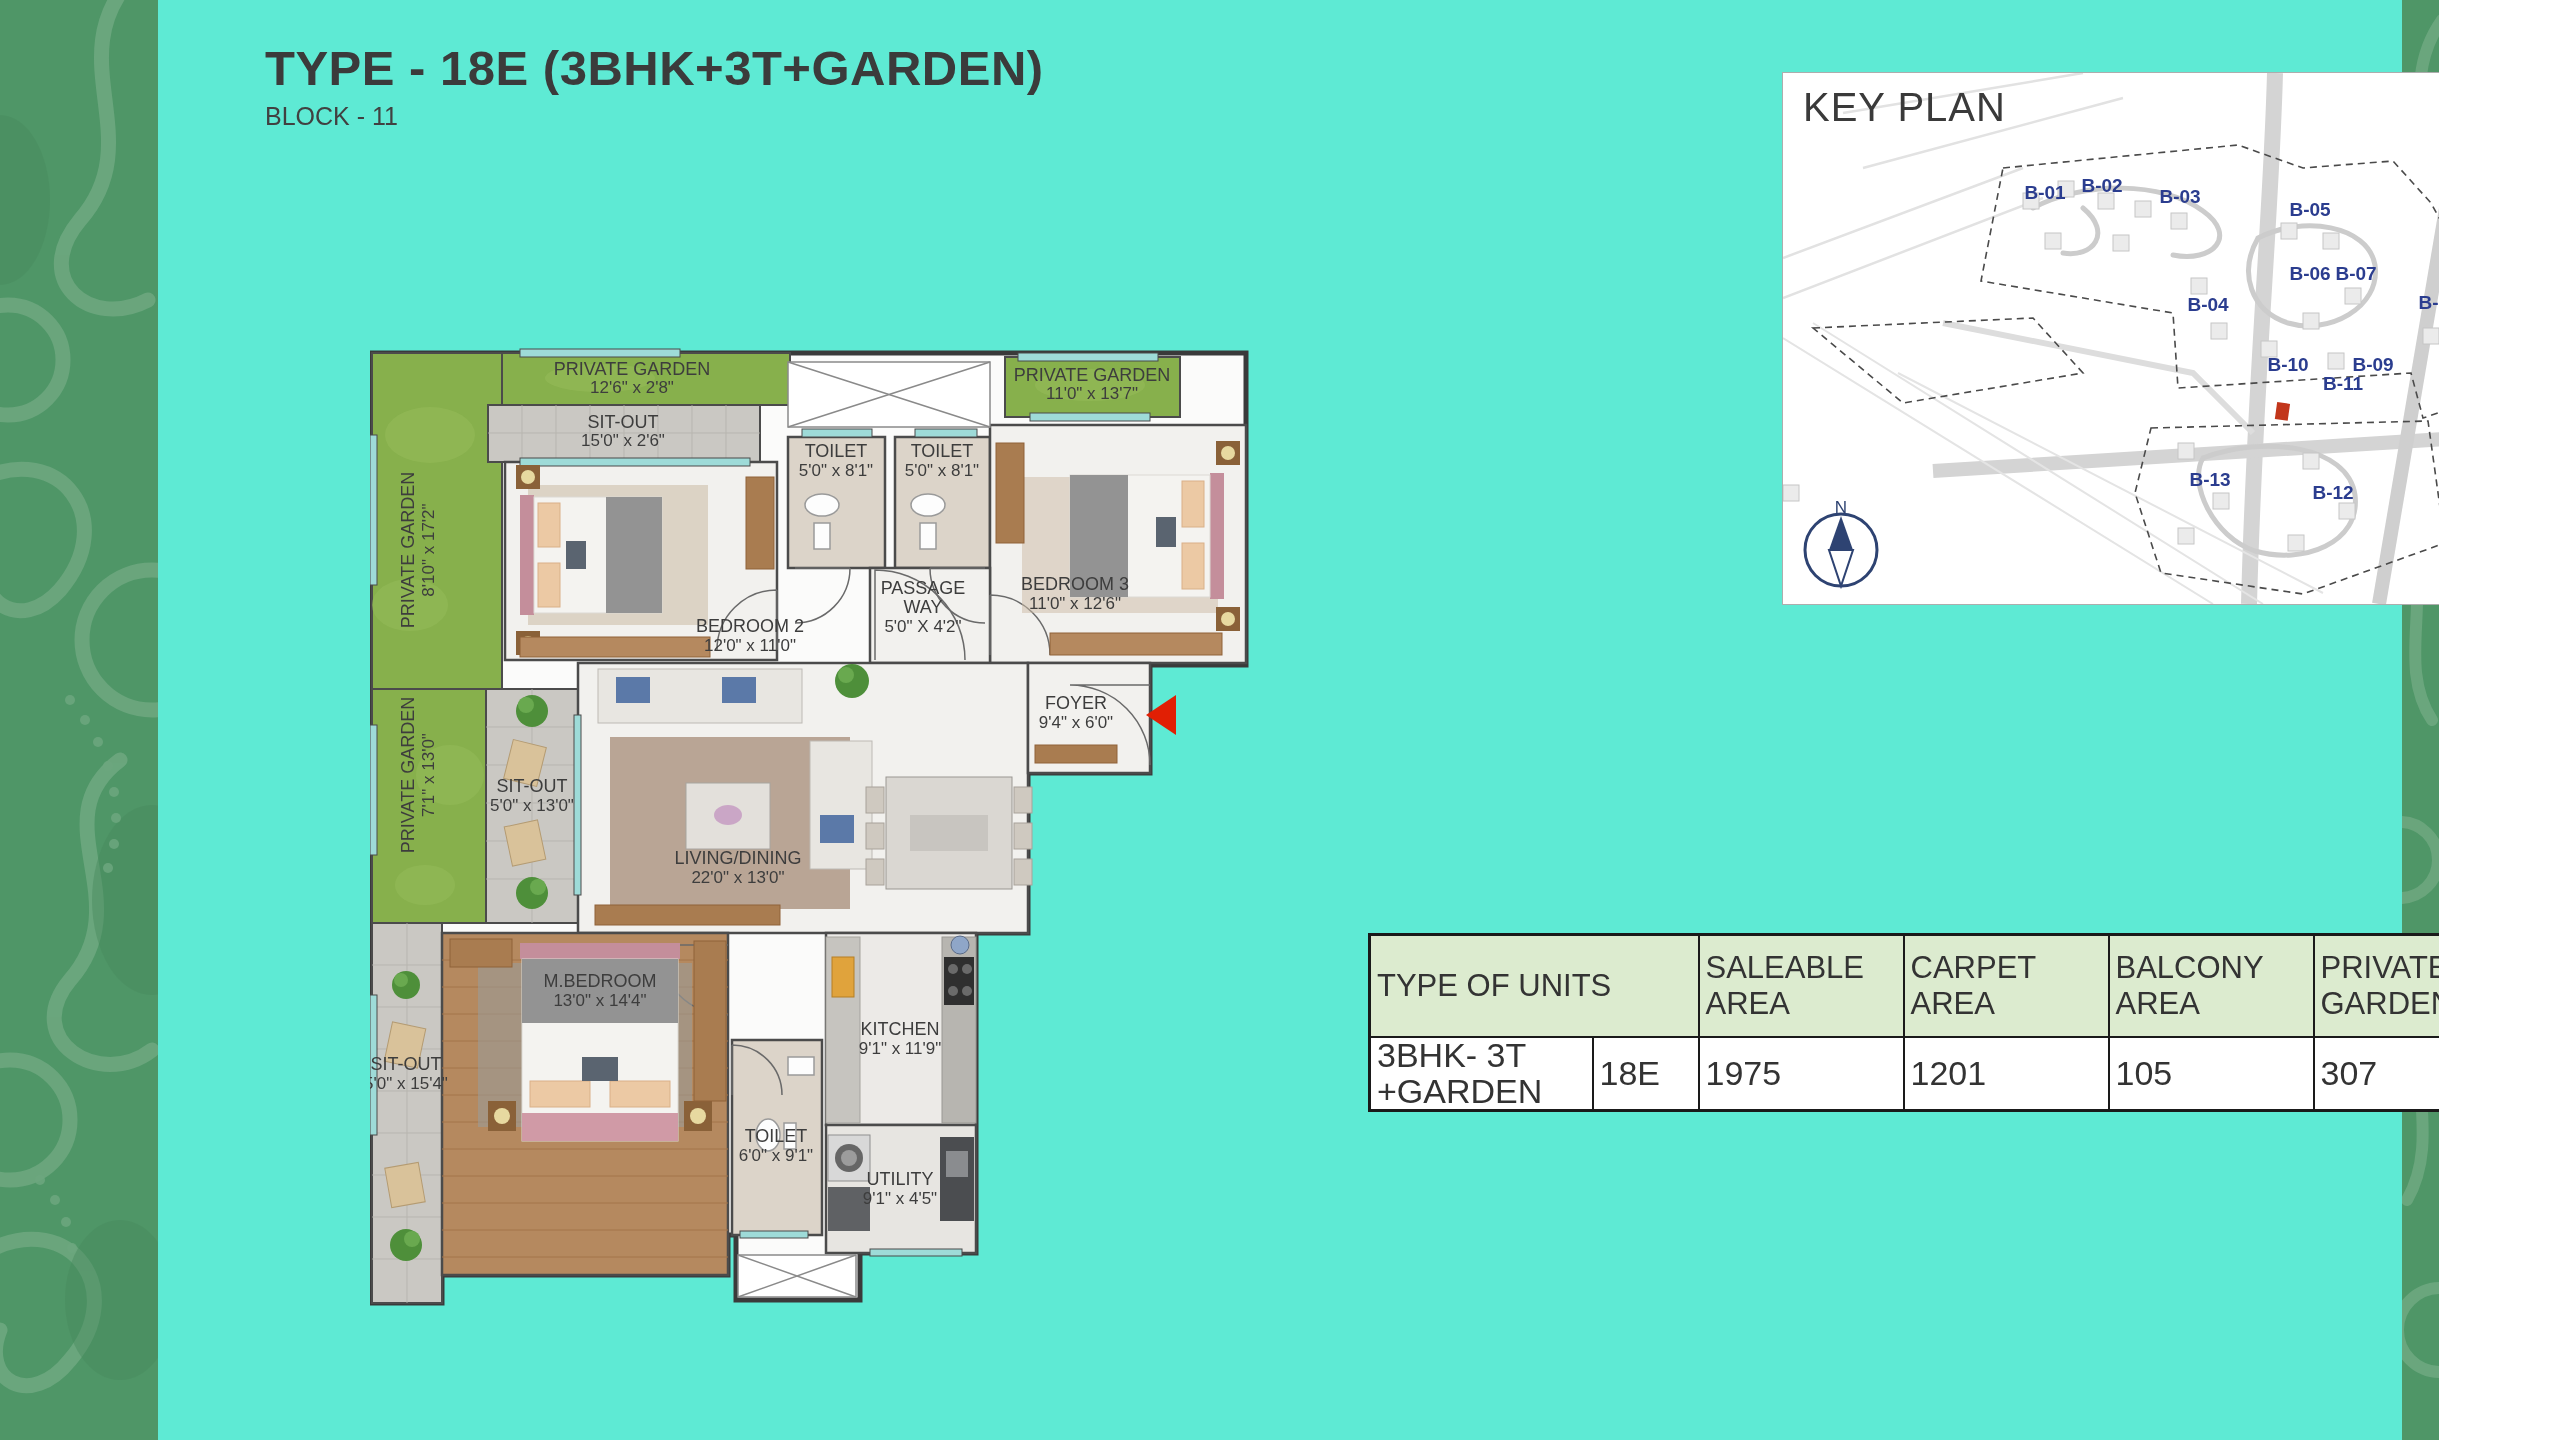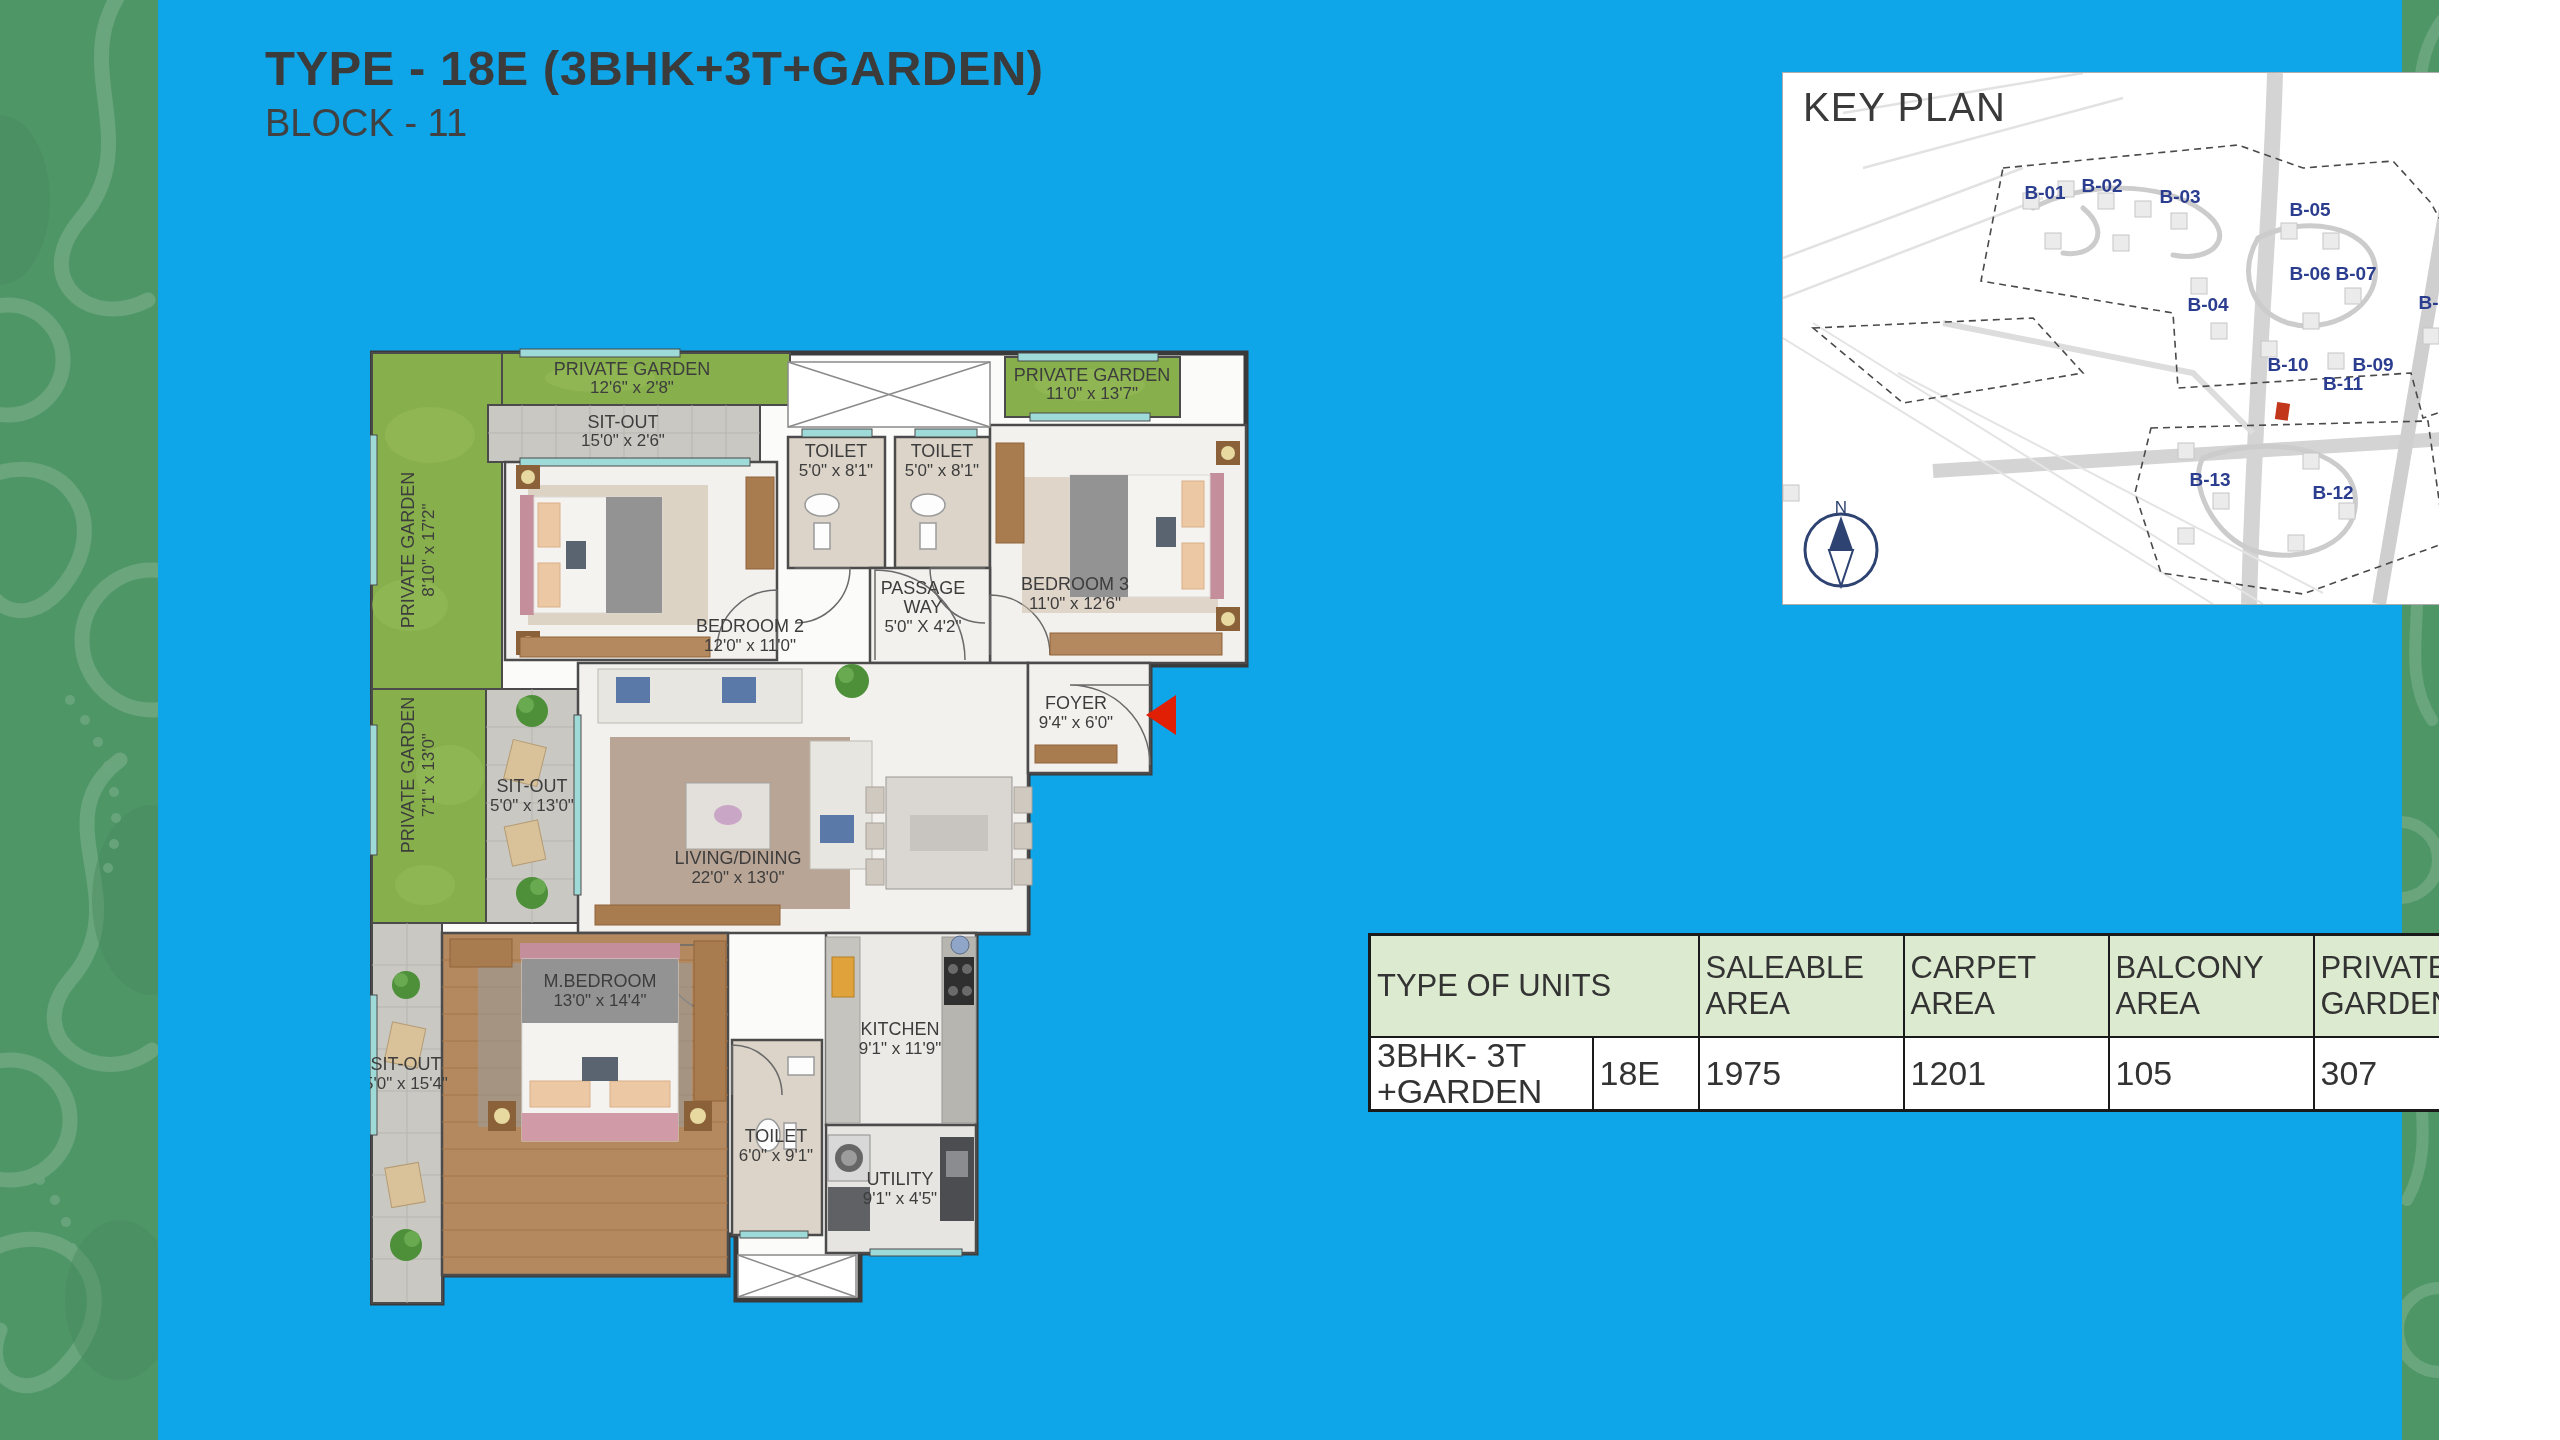--- a/index.html
+++ b/index.html
@@ -1,23 +1,23 @@
 <!DOCTYPE html>
 <html><head>
 <meta charset="utf-8">
 <style>
   html,body{margin:0;padding:0;background:#ffffff;}
-  #page{position:relative;width:2439px;height:1440px;overflow:hidden;background:#0ea5e9;
+  #page{position:relative;width:2439px;height:1440px;overflow:hidden;background:#5eead4;
         font-family:"Liberation Sans",sans-serif;color:#3b3b3b;}
   .band{position:absolute;top:0;height:1440px;overflow:hidden;}
   #band-left{left:0;width:158px;}
   #band-right{right:0;width:37px;}
   #title-block{position:absolute;left:265px;top:42px;}
   #page-title{font-size:49px;font-weight:700;letter-spacing:.5px;color:#3b3b3b;line-height:1.1;}
-  #page-subtitle{font-size:38px;font-weight:400;color:#414141;margin-top:6px;}
+  #page-subtitle{font-size:25px;font-weight:400;color:#414141;margin-top:6px;}
   #floorplan{position:absolute;left:370px;top:345px;width:880px;height:965px;}
   #keyplan{position:absolute;left:1782px;top:72px;width:728px;height:533px;background:#fff;
            border:1px solid #adadad;box-sizing:border-box;}
   svg text{font-family:"Liberation Sans",sans-serif;}
   .room-label{fill:#3d3d3d;font-size:18px;font-weight:500;text-anchor:middle;}
   .room-dims{fill:#3d3d3d;font-size:17px;font-weight:500;text-anchor:middle;}
   .kp-label{fill:#2b3d8f;font-size:19px;font-weight:700;text-anchor:middle;}
   #kp-title-text{fill:#3a3a3a;font-size:40px;font-weight:500;letter-spacing:1px;}
   
   #units-table{position:absolute;left:1368px;top:933px;width:1145px;border-collapse:collapse;

